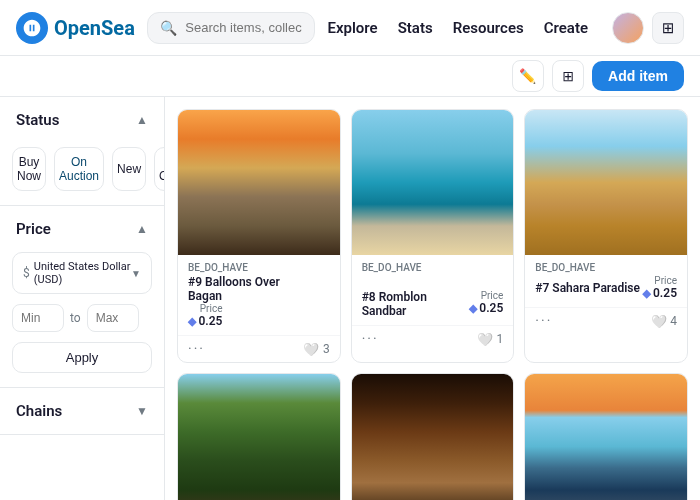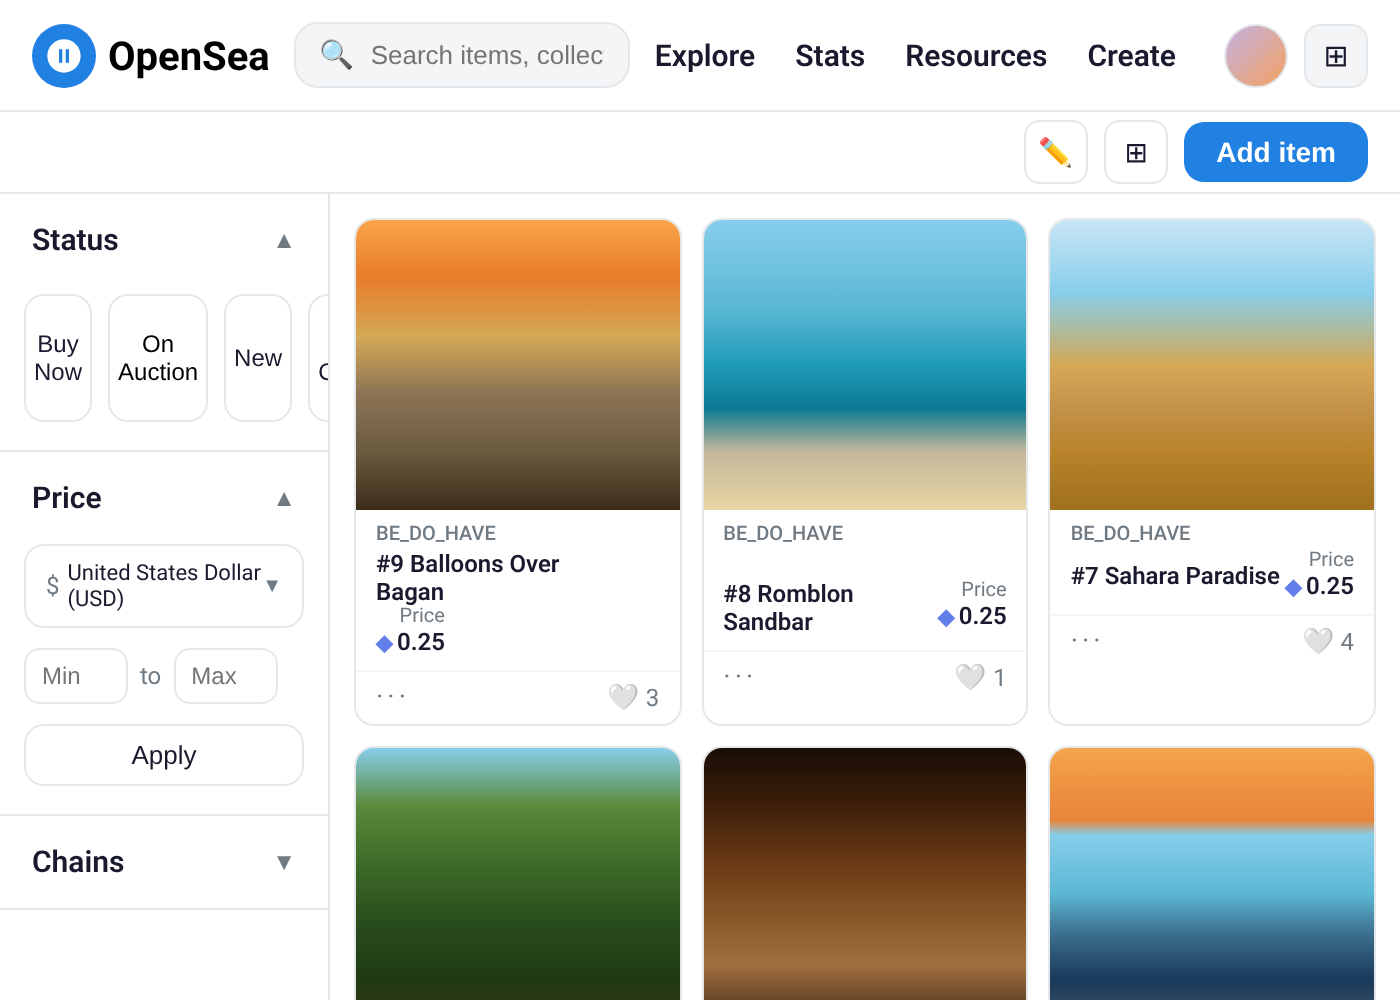--- a/index.html
+++ b/index.html
@@ -22,21 +22,21 @@
 </head>
 <body>
 
 <header style="display:flex;align-items:center;padding:0 16px;height:56px;border-bottom:1px solid #e5e8eb;background:#fff;gap:12px;">
   <div class="logo" style="display:flex;align-items:center;gap:6px;cursor:pointer;">
     <div class="logo-icon">
       <svg viewBox="0 0 24 24" fill="white" width="18" height="18">
           <path d="M12 2C6.48 2 2 6.48 2 12s4.48 10 10 10 10-4.48 10-10S17.52 2 12 2zm-1 14H9V8h2v8zm4 0h-2V8h2v8z"></path>
         </svg>
     </div>
-    <span style="font-size:20px;font-weight:700;color:#000000;">OpenSea</span>
+    <span style="font-size:20px;font-weight:700;color:#0369a1;">OpenSea</span>
   </div>
 
   <div style="display:flex;align-items:center;background:#f4f5f7;border:1px solid #e5e8eb;border-radius:12px;padding:7px 12px;gap:8px;flex:1;max-width:320px;">
     <span style="color:#707a83;font-size:14px;">🔍</span>
     <input style="border: none; background: transparent; outline: none; font-size: 13px; color: rgb(112, 122, 131); width: 100%;" placeholder="Search items, collections, and accounts">
   </div>
 
   <nav style="display:flex;gap:20px;align-items:center;margin-left:auto;">
     <a style="font-size:15px;font-weight:600;color:#1a1a2e;text-decoration:none;cursor:pointer;">Explore</a>
     <a style="font-size:15px;font-weight:600;color:#1a1a2e;text-decoration:none;cursor:pointer;">Stats</a>
@@ -60,21 +60,21 @@
 
   <div style="width:165px;border-right:1px solid #e5e8eb;overflow-y:auto;flex-shrink:0;background:#fff;">
 
     <div style="border-bottom:1px solid #e5e8eb;">
       <div style="display:flex;align-items:center;justify-content:space-between;padding:14px 16px;cursor:pointer;">
         <span style="font-weight:600;font-size:15px;">Status</span>
         <span style="font-size:12px;color:#707a83;">▲</span>
       </div>
       <div style="display:grid;grid-template-columns:1fr 1fr 1fr 1fr;gap:8px;padding:4px 12px 14px;">
         <button style="border:1px solid #e5e8eb;border-radius:10px;padding:7px 4px;font-size:12px;font-weight:500;text-align:center;cursor:pointer;background:#fff;color:#1a1a2e;">Buy Now</button>
-        <button style="border:1px solid #e5e8eb;border-radius:10px;padding:17px 4px;font-size:12px;font-weight:500;text-align:center;cursor:pointer;background:#fff;color:#000000;">On Auction</button>
+        <button style="border:1px solid #e5e8eb;border-radius:10px;padding:7px 4px;font-size:12px;font-weight:500;text-align:center;cursor:pointer;background:#fff;color:#0c4a6e;">On Auction</button>
         <button style="border:1px solid #e5e8eb;border-radius:10px;padding:7px 4px;font-size:12px;font-weight:500;text-align:center;cursor:pointer;background:#fff;color:#1a1a2e;">New</button>
         <button style="border:1px solid #e5e8eb;border-radius:10px;padding:7px 4px;font-size:12px;font-weight:500;text-align:center;cursor:pointer;background:#fff;color:#1a1a2e;">Has Offers</button>
       </div>
     </div>
 
     <div style="border-bottom:1px solid #e5e8eb;">
       <div style="display:flex;align-items:center;justify-content:space-between;padding:14px 16px;cursor:pointer;">
         <span style="font-weight:600;font-size:15px;">Price</span>
         <span style="font-size:12px;color:#707a83;">▲</span>
       </div>

